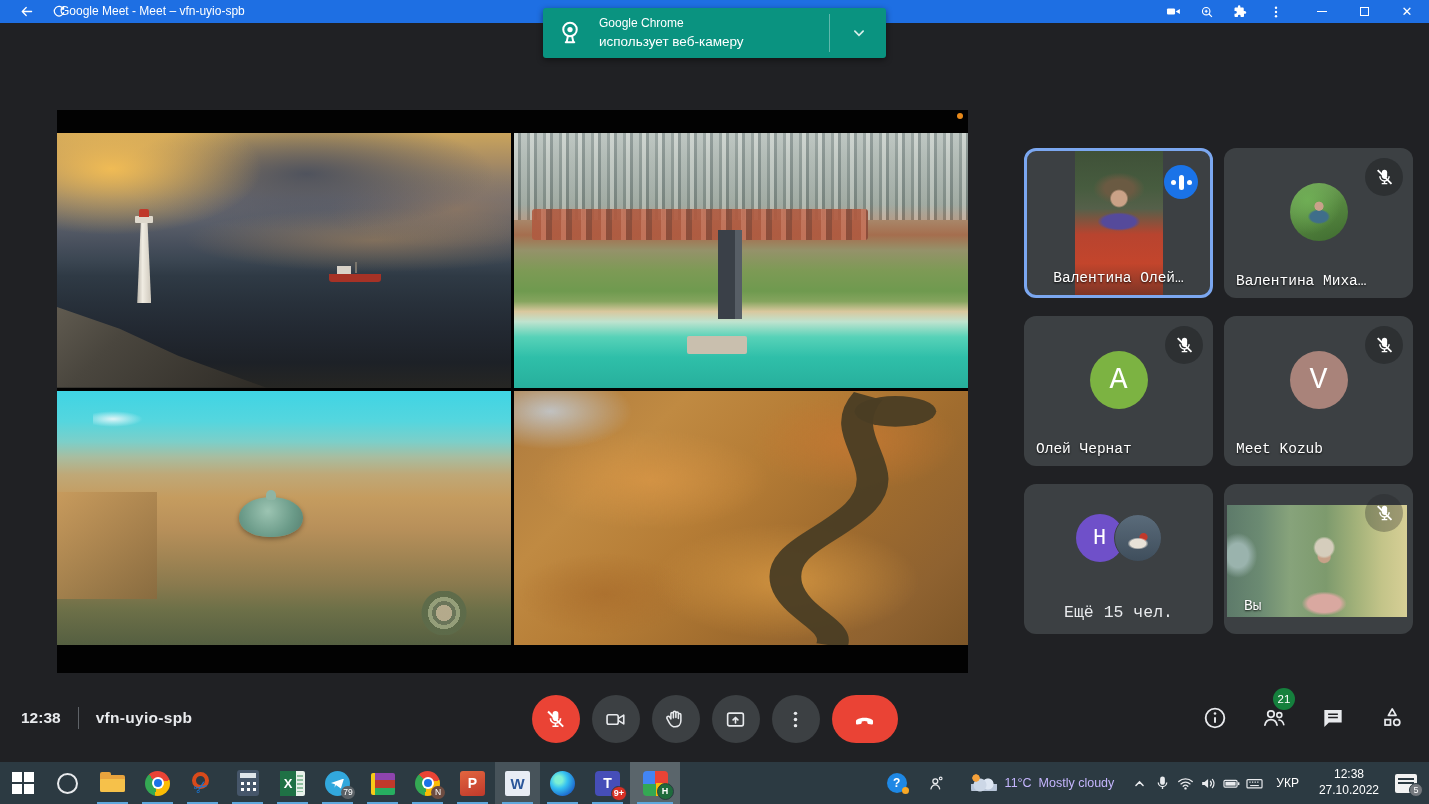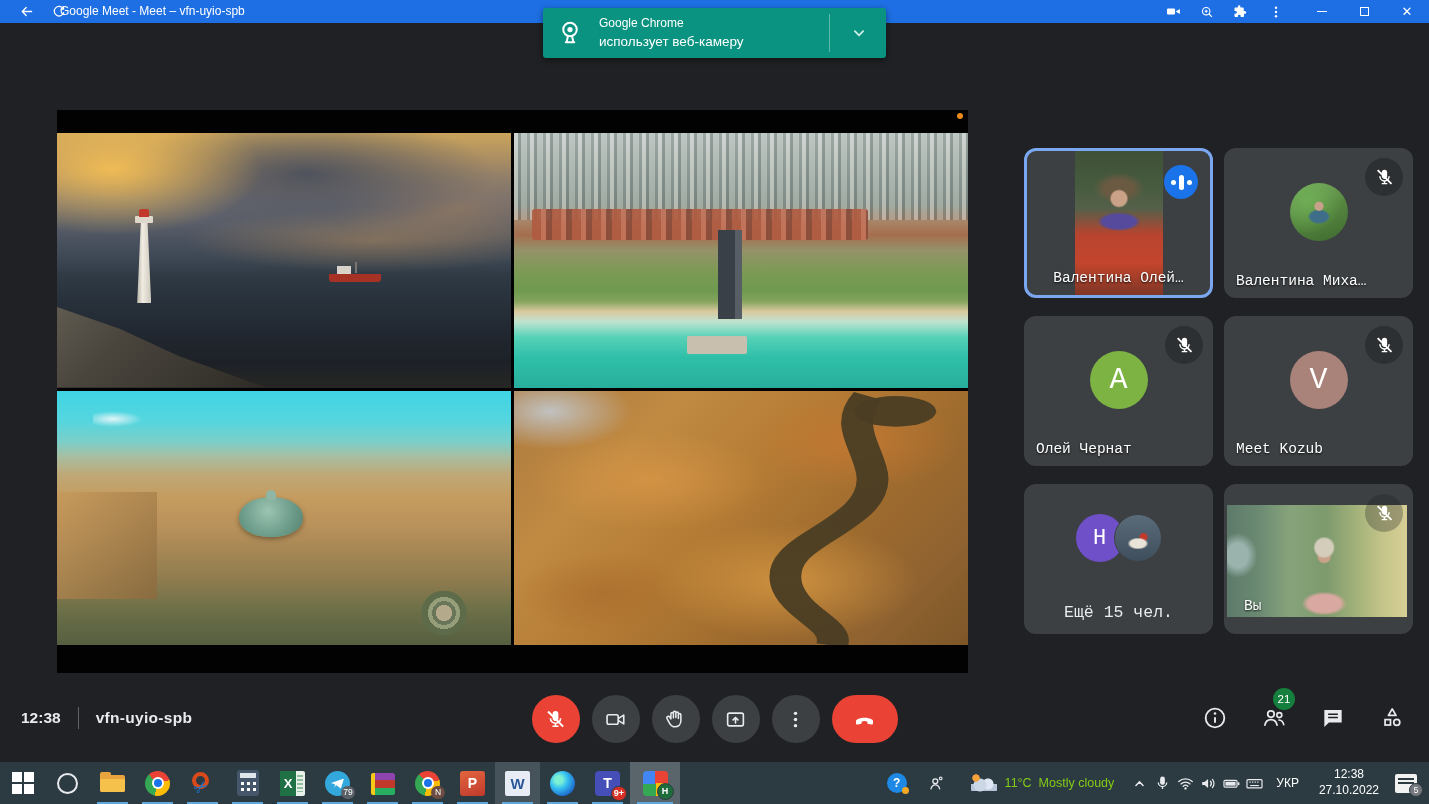--- a/index.html
+++ b/index.html
@@ -178,21 +178,21 @@
   .tray-item { display:flex; align-items:center; justify-content:center; height:42px; }
   .ic-help { position:relative; width:20px; height:20px; border-radius:50%; background:#1e88e5; color:#fff; font-size:12px; font-weight:bold; display:flex; align-items:center; justify-content:center; }
   .ic-help .odot { position:absolute; right:-2px; bottom:-1px; width:7px; height:7px; border-radius:50%; background:#f9a825; }
   .tray svg { width:19px; height:19px; }
   .weather { display:flex; align-items:center; gap:8px; margin:0 14px; }
   .cloud { width:26px; height:19px; background:
     radial-gradient(circle 4px at 5px 4px, #f6a13a 85%, rgba(246,161,58,0)),
     radial-gradient(circle 7px at 9px 11px, #ccd7e6 85%, rgba(204,215,230,0)),
     radial-gradient(circle 6px at 17px 10px, #dde6f2 85%, rgba(221,230,242,0)),
     linear-gradient(180deg, rgba(0,0,0,0) 55%, #b8c5d8 55% 90%, rgba(0,0,0,0) 90%); border-radius:4px; }
-  .weather-text { font-size:12.5px; color:#84cc16; white-space:nowrap; }
+  .weather-text { font-size:12.5px; color:#c4b5fd; white-space:nowrap; }
   .tray-gap { width:23px; display:flex; justify-content:center; }
   .lang { font-size:12px; color:#fff; margin:0 10px; }
   .clock { text-align:center; font-size:12px; line-height:1.3; color:#fff; margin:0 10px; white-space:nowrap; }
   .notifcenter { position:relative; width:22px; height:19px; background:#f2f2f2; border-radius:2px; margin:0 12px 0 6px; }
   .notifcenter .nl { position:absolute; left:3px; right:3px; top:4px; height:2px; background:#2c3a42; box-shadow:0 4px #2c3a42; }
   .notifcenter .nbadge { position:absolute; right:-6px; bottom:-4px; width:14px; height:14px; border-radius:50%; background:#75797e; color:#fff; font-size:9px; display:flex; align-items:center; justify-content:center; border:1.5px solid #2c3a42; }
 
   svg { display:block; }
 </style>
 </head>

